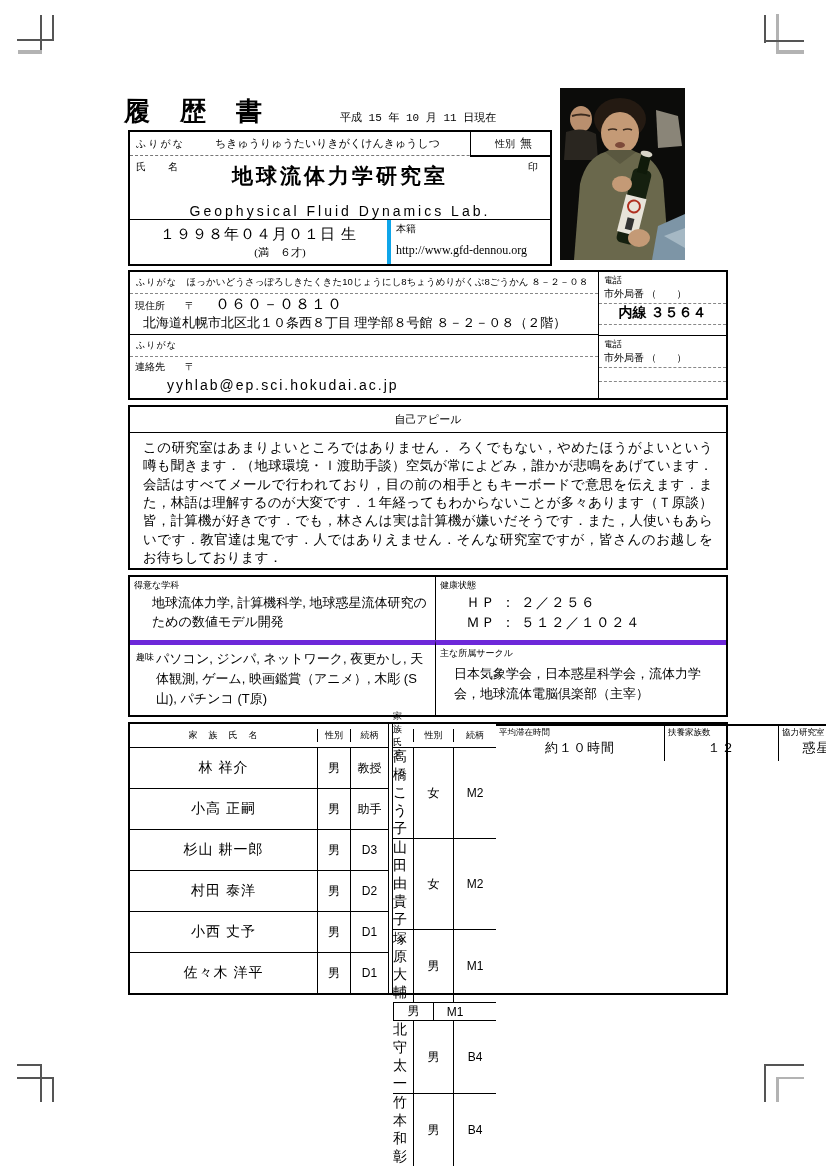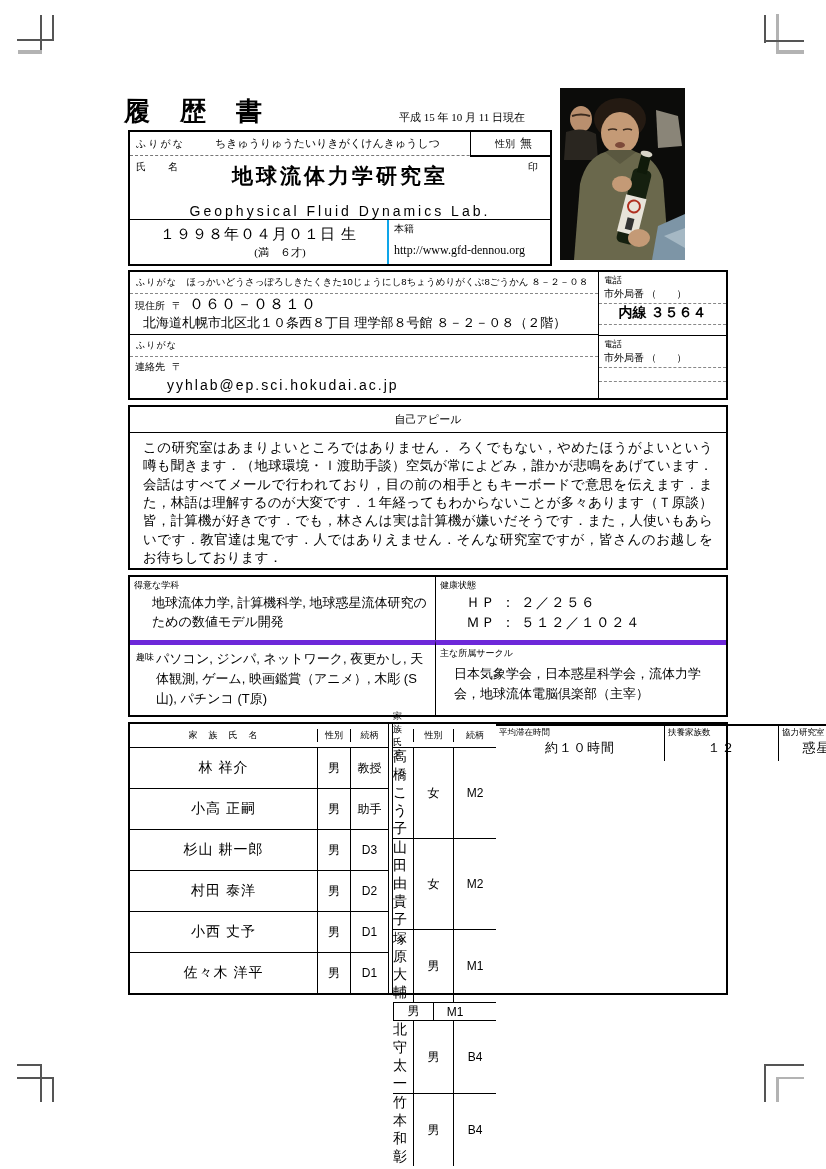--- a/index.html
+++ b/index.html
@@ -6,21 +6,21 @@
   html,body { background:#fff; }
   body { font-family:"Liberation Sans","DejaVu Sans",sans-serif; color:#000; }
   .page { position:relative; width:826px; height:1169px; background:#fff; overflow:hidden; }
 
   
   .mark { position:absolute; background:#555; }
   .mark.gray { background:#b3b3b3; }
 
   
   .title { position:absolute; left:124px; top:94px; font-size:26px; font-weight:bold; letter-spacing:2px; font-family:"Liberation Serif","DejaVu Serif",serif; }
-  .date-note { position:absolute; left:360px; top:110px; width:165px; text-align:right; font-size:11px; font-family:Liberation Serif, serif; }
+  .date-note { position:absolute; left:340px; top:110px; width:165px; font-size:11px; font-family:Liberation Mono, monospace; }
 
   
   .photo { position:absolute; left:560px; top:88px; width:125px; height:172px; }
 
   
   .lbl { font-family:"Liberation Serif","DejaVu Serif",serif; font-size:10px; }
   .lbl-sm { font-family:"Liberation Serif","DejaVu Serif",serif; font-size:9px; }
 
   
   .box1 { position:absolute; left:128px; top:130px; width:424px; height:136px; border:2px solid #000; }
@@ -32,31 +32,31 @@
   .gender-val { font-size:12px; }
   .b1r2 { position:relative; height:64px; border-bottom:1px solid #000; display:flex; flex-direction:column; align-items:center; justify-content:space-between; }
   .lbl-shimei { position:absolute; top:4px; left:6px; letter-spacing:6px; }
   .lbl-in { position:absolute; top:4px; right:12px; }
   .name-jp { font-size:21px; font-weight:bold; letter-spacing:3px; margin-top:6px; }
   .name-en { font-size:14px; letter-spacing:3px; margin-top:6px; }
   .b1r3 { display:flex; height:44px; }
   .birth-cell { width:257px; display:flex; flex-direction:column; justify-content:center; }
   .birth-main { text-align:center; font-size:15px; letter-spacing:1px; }
   .age-note { text-align:center; font-size:11px; padding-left:43px; margin-top:1px; font-family:"Liberation Serif","DejaVu Serif",serif; }
-  .registry-cell { flex:1; border-left:2px solid #0ea5e9; padding:2px 5px; font-family:"Liberation Serif","DejaVu Serif",serif; }
+  .registry-cell { flex:1; border-left:4px solid #0ea5e9; padding:2px 5px; font-family:"Liberation Serif","DejaVu Serif",serif; }
   .registry-url { font-size:12px; margin-top:7px; }
 
   
   .box2 { position:absolute; left:128px; top:270px; width:600px; height:130px; border:2px solid #000; display:flex; }
   .addr-col { width:468px; display:flex; flex-direction:column; }
   .a1 { height:22px; border-bottom:1px dashed #888; display:flex; align-items:center; }
   .a1 .lbl-sm { padding-left:6px; letter-spacing:1px; white-space:nowrap; }
   .addr-furi { flex:1; text-align:center; font-size:9.5px; white-space:nowrap; }
   .a2 { height:41px; border-bottom:1px solid #000; padding:1px 5px; }
-  .postal-line { display:flex; align-items:baseline; gap:7px; }
+  .postal-line { display:flex; align-items:baseline; gap:20px; }
   .postal-code { font-size:15px; letter-spacing:1px; }
   .addr-line { font-size:13px; padding-left:8px; margin-top:0px; white-space:nowrap; }
   .b1x { height:22px; border-bottom:1px dashed #888; display:flex; align-items:center; }
   .b1x .lbl-sm { padding-left:6px; letter-spacing:1px; }
   .b2x { flex:1; padding:3px 5px; }
   .email-line { font-size:14px; letter-spacing:2px; padding-left:32px; margin-top:3px; }
   .phone-col { flex:1; border-left:1px solid #000; display:flex; flex-direction:column; }
   .p-cell-top { height:64px; border-bottom:1px solid #000; display:flex; flex-direction:column; }
   .p-cell-bot { flex:1; display:flex; flex-direction:column; }
   .p-lbl { font-family:"Liberation Serif","DejaVu Serif",serif; font-size:9px; padding:2px 0 0 5px; }

